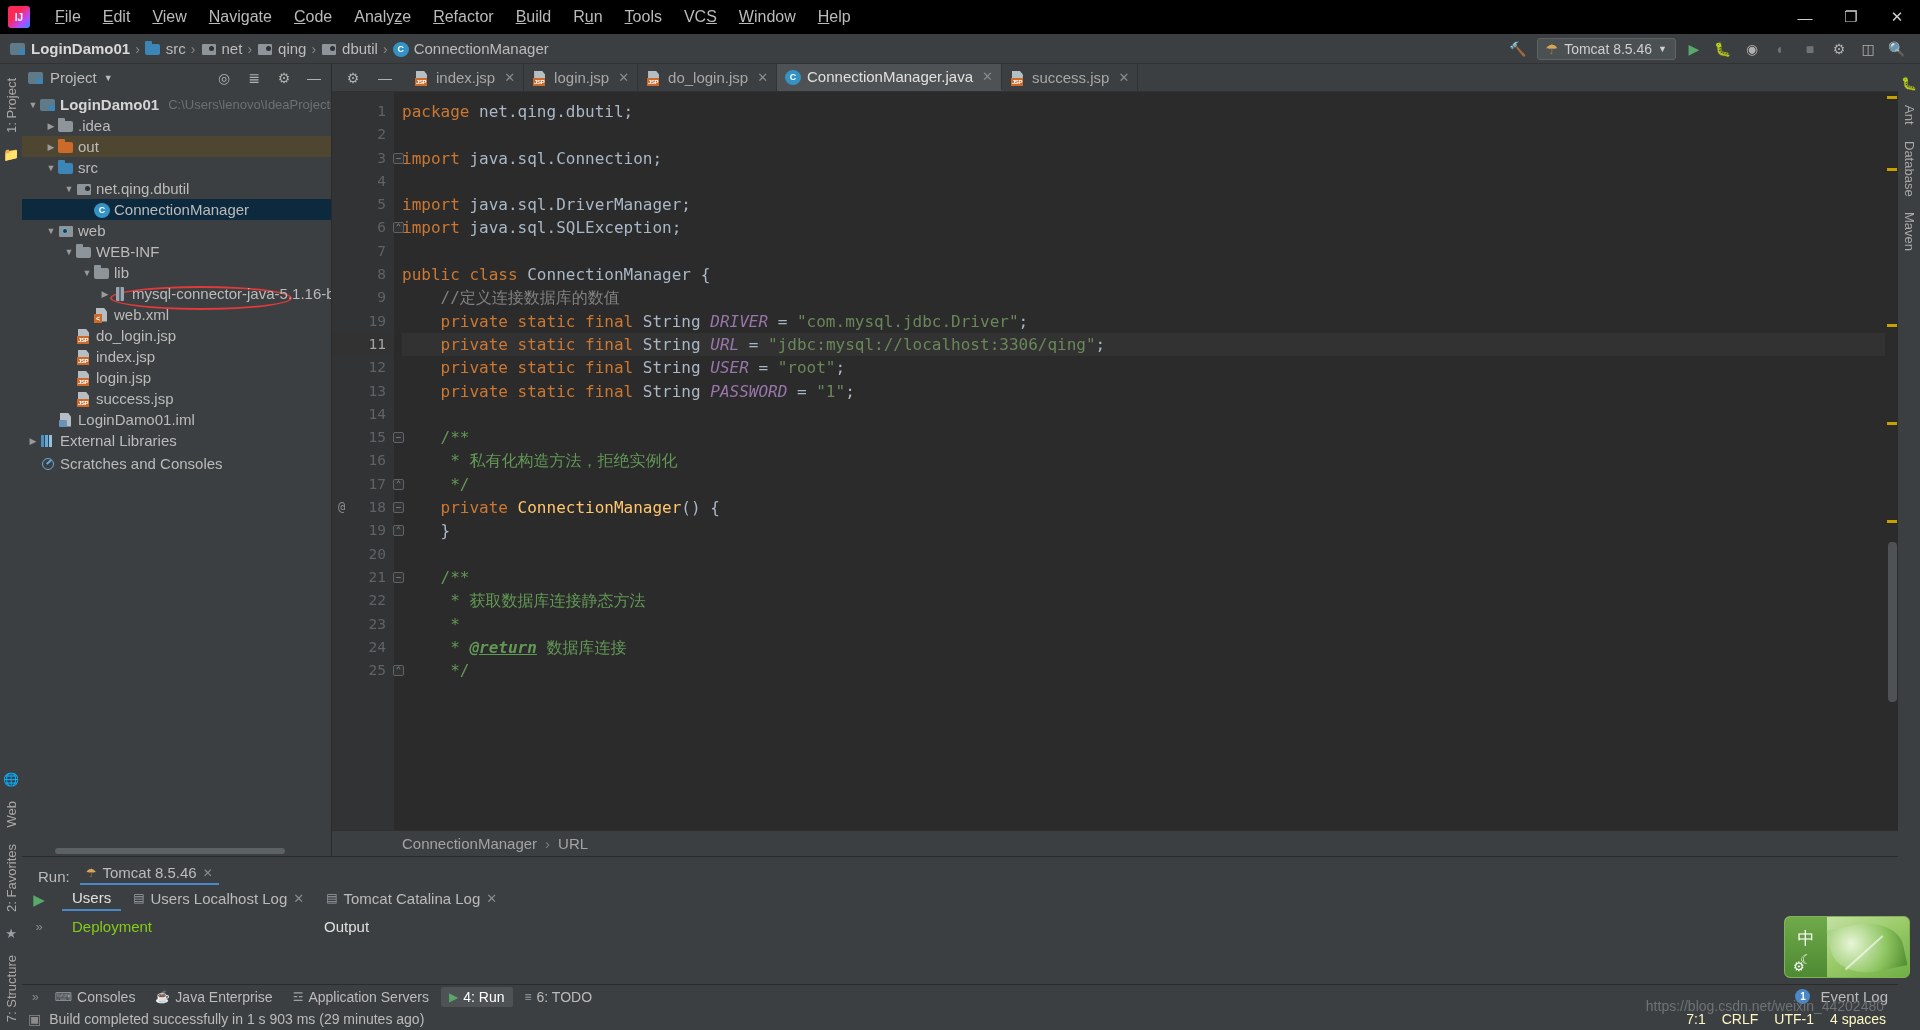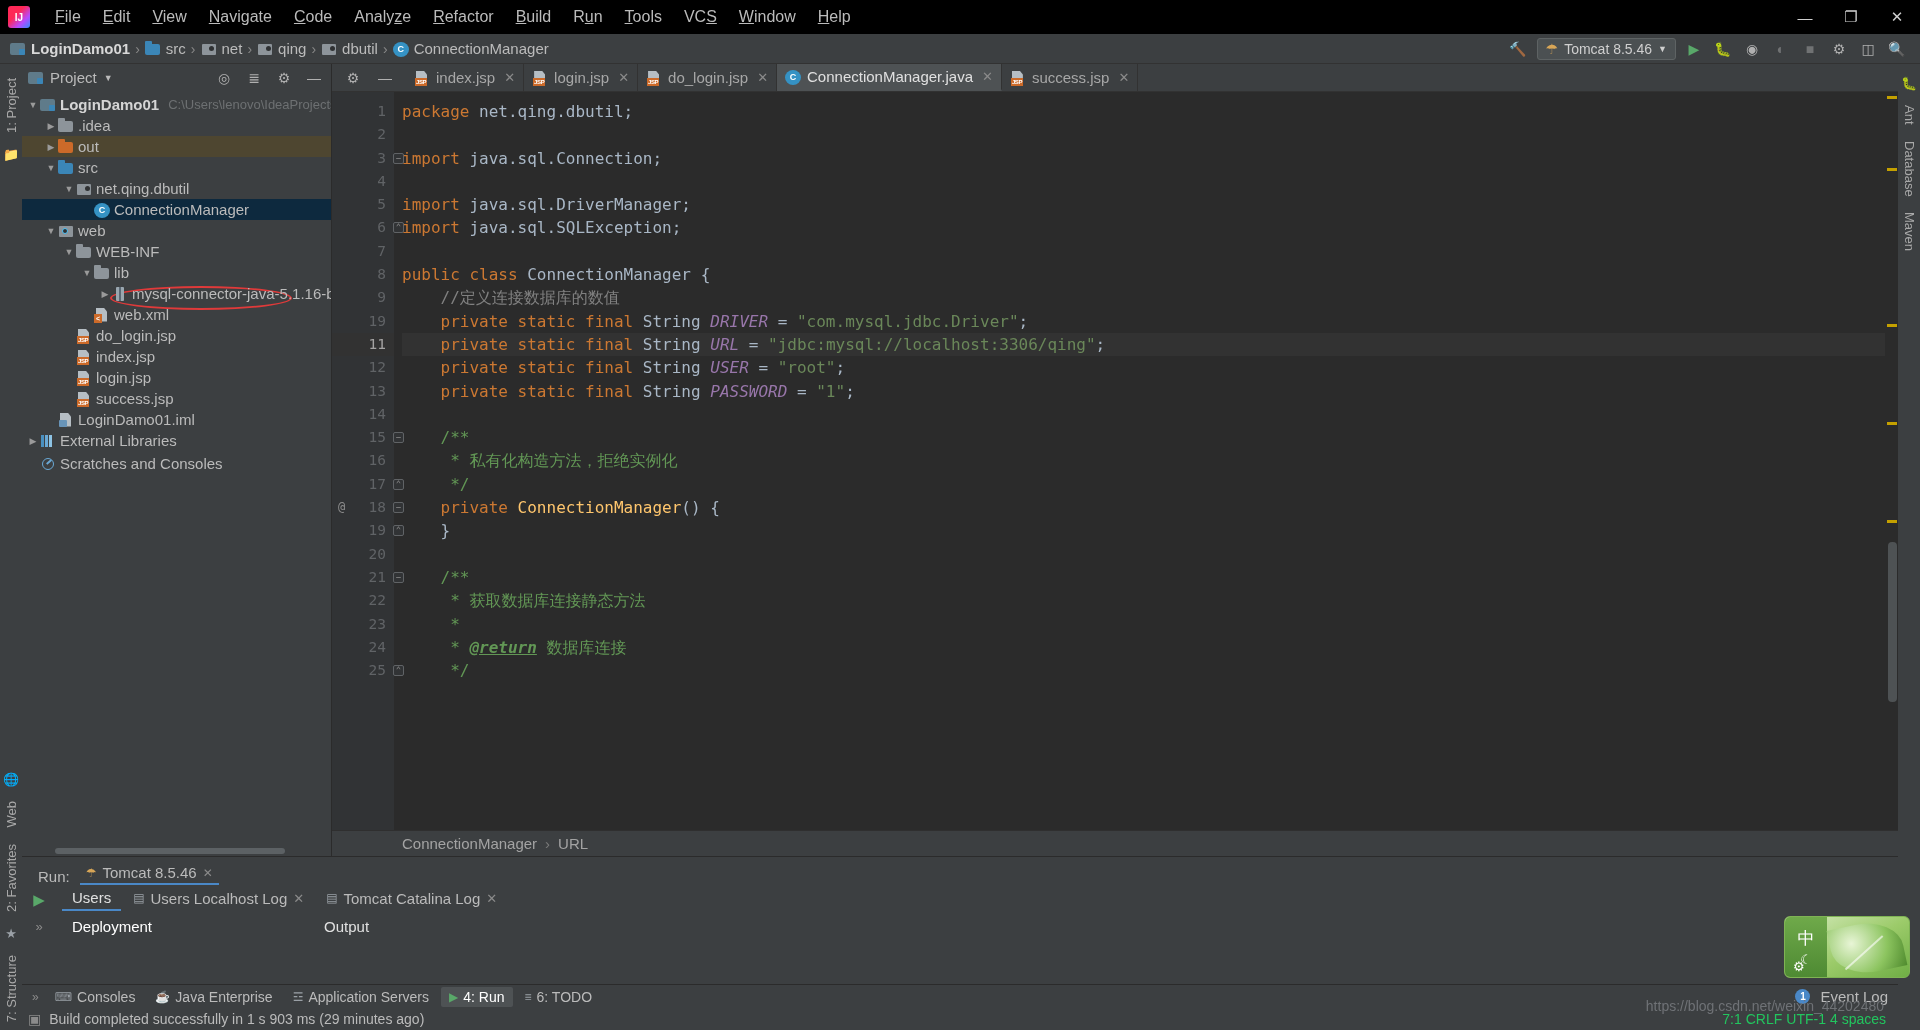--- a/index.html
+++ b/index.html
@@ -261,42 +261,42 @@
   .run-body{ flex:1; display:flex; min-height:0; }
   .run-left-ico{ width:34px;flex:0 0 34px;display:flex;flex-direction:column;align-items:center;padding-top:6px;gap:10px; }
   .run-content{ flex:1; display:flex; flex-direction:column; min-width:0; }
   .run-tabs-row{ display:flex; align-items:center; height:26px; gap:2px; padding-left:6px; }
   .rtab{
     display:flex;align-items:center;gap:6px;font-size:15px;color:#bbbbbb;padding:3px 10px;white-space:nowrap;
   }
   .rtab.active{ border-bottom:2px solid #4a88c7; color:#e0e0e0; }
   .rtab .x{ color:#8b8b8b;font-size:13px; }
   .run-sub-row{ display:flex; align-items:center; height:30px; }
-  .subtab{ font-size:15px; color:#ffffff; padding:4px 16px; }
+  .subtab{ font-size:15px; color:#84cc16; padding:4px 16px; }
   .subtab.active{ color:#e0e0e0; }
 
   
   .bottombar{
     height:24px;flex:0 0 24px;background:#3c3f41;display:flex;align-items:center;
     padding-left:6px;gap:4px;border-top:1px solid #2b2b2b;
   }
   .btw{ display:flex;align-items:center;gap:5px;font-size:14px;color:#bbbbbb;padding:2px 8px;border-radius:2px;}
   .btw.active{ background:#4e5254; color:#ffffff; }
   .bottombar-right{ margin-left:auto; display:flex;align-items:center;gap:10px;padding-right:10px; }
   .evt-badge{
     width:15px;height:15px;border-radius:50%;background:#4a88c7;color:#fff;font-size:10px;
     display:flex;align-items:center;justify-content:center;font-weight:bold;
   }
 
   
   .statusbar{
     height:22px;flex:0 0 22px;background:#3c3f41;display:flex;align-items:center;
     padding-left:6px;gap:8px;font-size:14px;color:#bbbbbb; position:relative;
   }
-  .status-right{ margin-left:auto;display:flex;align-items:center;gap:4px;padding-right:12px;color:#22c55e; }
+  .status-right{ margin-left:auto;display:flex;align-items:center;gap:16px;padding-right:12px;color:#fef9c3; }
   .watermark{
     position:absolute; right:14px; bottom:16px; color:#6f7276; font-size:14px; pointer-events:none;
   }
 
   
   .float-widget{
     position:absolute; right:10px; bottom:52px; width:126px; height:62px;
     background:linear-gradient(150deg,#d9ecc2 0%,#9ccb6a 55%,#6fae45 100%);
     border-radius:6px; border:1px solid #7fb354; overflow:hidden;
   }

